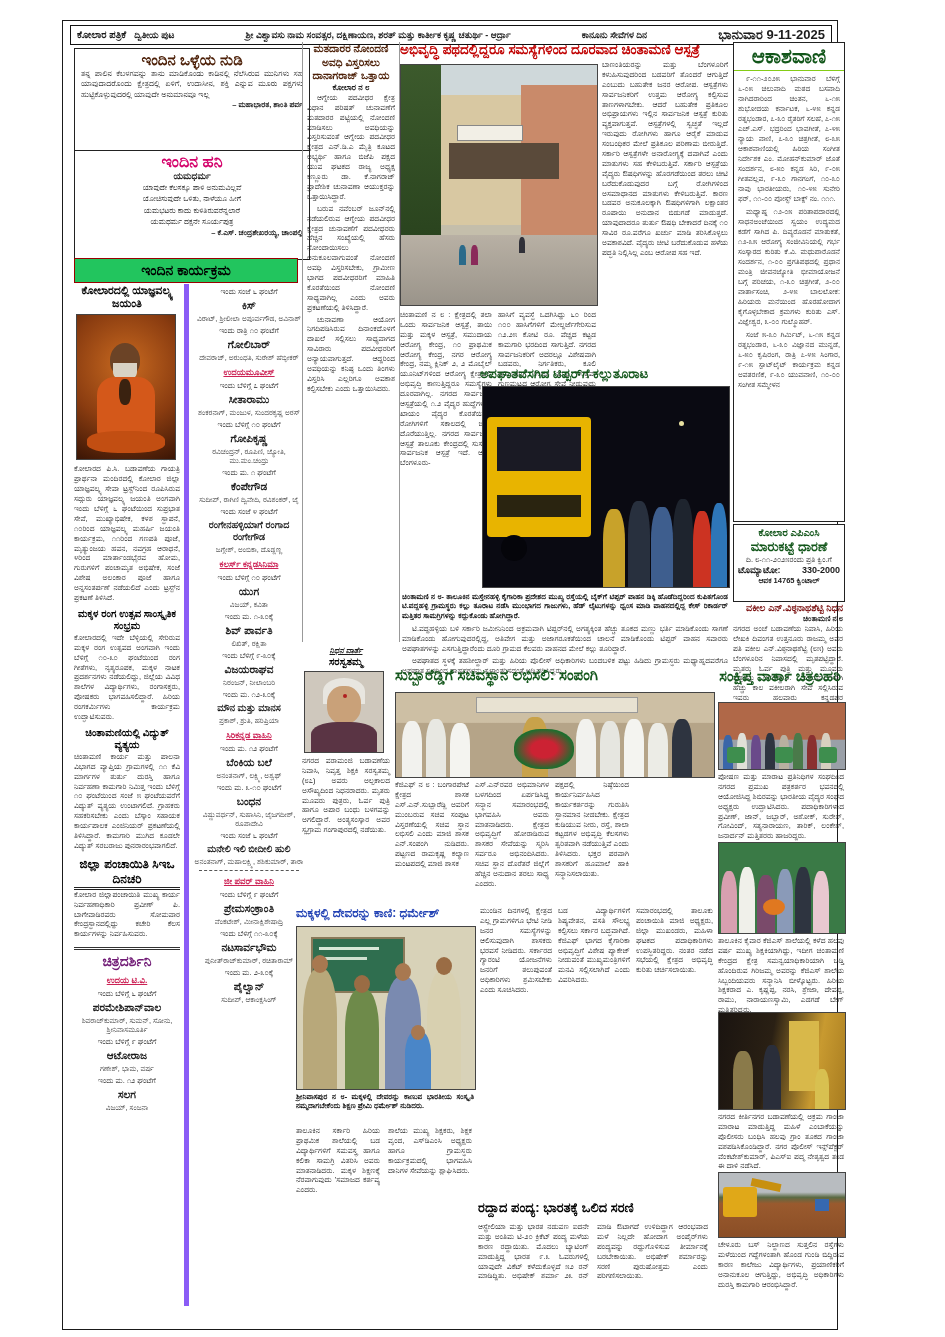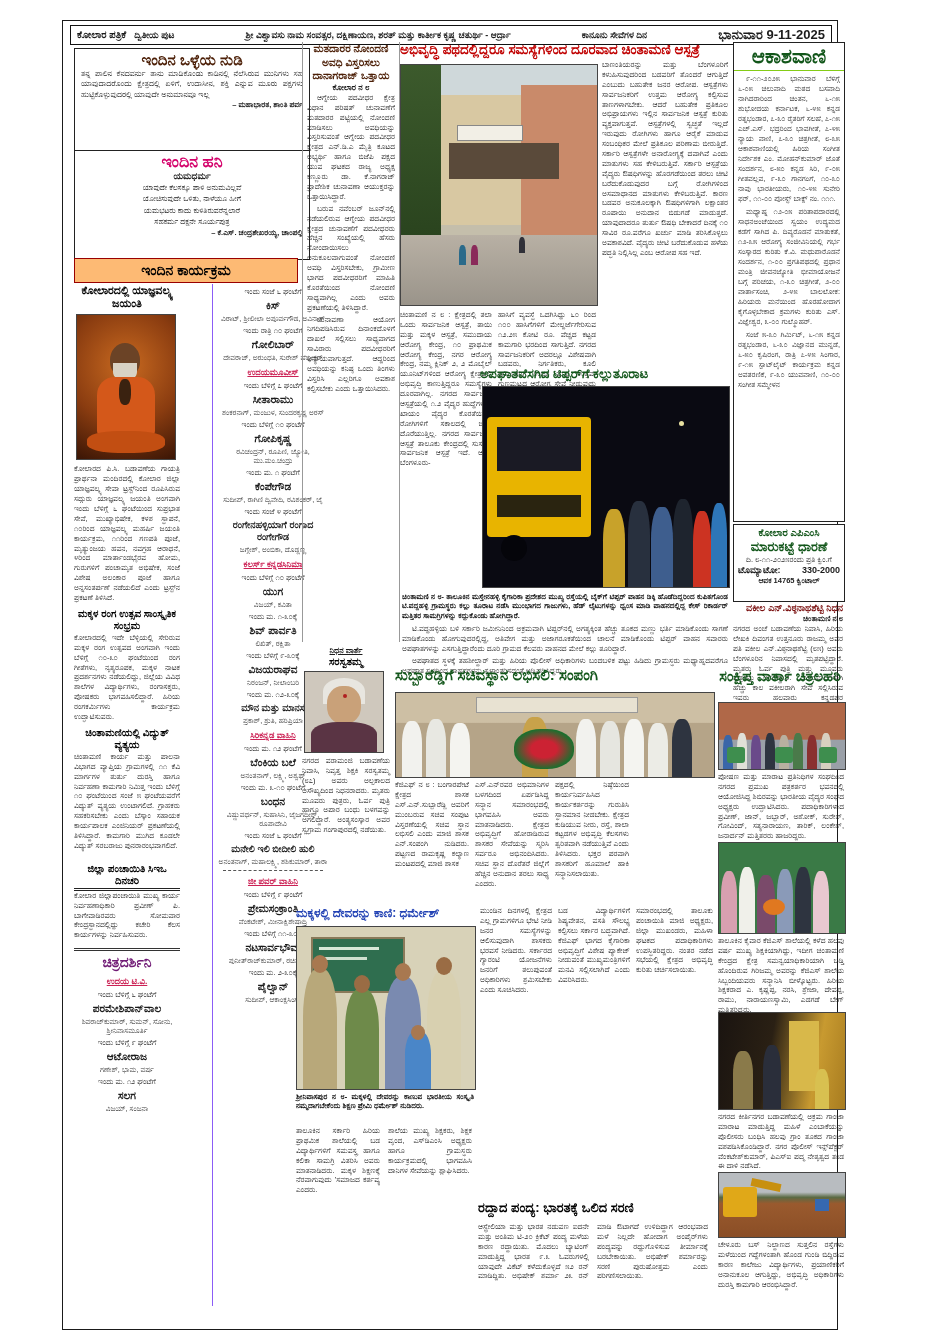--- a/index.html
+++ b/index.html
@@ -16,22 +16,22 @@
   .bodytxt .para{margin:0 0 2px 0;text-indent:10px;}
   .cap{font-size:7.3px;line-height:1.3;text-align:justify;color:#101010;font-weight:bold;}
   .h-red{color:#c00000;font-weight:bold;}
   .h-green{color:#12561a;font-weight:bold;}
   .h-maroon{color:#4d2008;font-weight:bold;}
   .h-blue{color:#2242b4;font-weight:bold;}
   .h-pink{color:#d4006a;font-weight:bold;}
   .h-black{color:#000;font-weight:bold;}
   .center{text-align:center;}
   .attrib{font-size:7.5px;font-weight:bold;text-align:right;}
-  .vrule{border-left:1px solid #8b5cf6;margin-left:28px;}
-  .ybanner{background:#fdba74;border:1px solid #900;display:flex;align-items:center;justify-content:center;}
+  .vrule{border-left:5px solid #8b5cf6;}
+  .ybanner{background:#22c55e;border:1px solid #900;display:flex;align-items:center;justify-content:center;}
   .listcol .li-time{font-size:7.5px;text-align:center;margin-top:3px;}
   .listcol .li-title{font-size:10.5px;font-weight:bold;text-align:center;margin:2px 0;}
   .listcol .li-title2{font-size:9.5px;font-weight:bold;text-align:center;margin:2px 0;}
   .listcol .li-cast{font-size:7.3px;text-align:center;color:#333;}
   .listcol .li-channel{font-size:8.5px;font-weight:bold;text-align:center;color:#cc2255;
      text-decoration:underline;margin:5px 0 2px 0;}
   .listcol .li-sep{border-top:1px dashed #555;margin:4px 6px;}
   .vline{font-size:7.6px;text-align:center;line-height:1.5;}
   .photo{position:absolute;overflow:hidden;border:1px solid #444;}
   .ph{position:absolute;}
@@ -55,32 +55,32 @@
     <span class="sp"></span>
     <span>ಶ್ರೀ ವಿಶ್ವಾವಸು ನಾಮ ಸಂವತ್ಸರ, ದಕ್ಷಿಣಾಯಣ, ಶರತ್ ಮತ್ತು ಕಾರ್ತೀಕ ಕೃಷ್ಣ ಚತುರ್ಥಿ - ಆರ್ದ್ರಾ</span>
     <span class="sp"></span>
     <span>ಕಾನೂನು ಸೇವೆಗಳ ದಿನ</span>
     <span class="sp"></span>
     <span class="mast-date">ಭಾನುವಾರ 9-11-2025</span>
   </div>
 
   <div class="abs boxed" style="left:74px;top:48px;width:222px;height:100px;padding:2px 6px;">
     <div class="h-maroon center" style="font-size:15px;">ಇಂದಿನ ಒಳ್ಳೆಯ ನುಡಿ</div>
-    <div class="bodytxt" style="font-size:7.8px;">ತನ್ನ ಪಾಲಿನ ಕೆನದವರ್ನು ತಾನು ಮಾಡಿಕೊಂಡು ಕಾಡಿನಲ್ಲಿ ನೆಲೆಸಿರುವ ಮುನಿಗಳು ಸಹ ಯಾವುದಾದರೊಂದು ಕ್ಷೇತ್ರದಲ್ಲಿ ಏಳಿಗೆ, ಉದಾಸೀನ, ಶಕ್ತಿ ಎನ್ನುವ ಮೂರು ಪಕ್ಷಗಳು ಹುಟ್ಟಿಕೊಳ್ಳುವುದರಲ್ಲಿ ಯಾವುದೇ ಅನುಮಾನವೂ ಇಲ್ಲ</div>
+    <div class="bodytxt" style="font-size:7.8px;">ತನ್ನ ಪಾಲಿನ ಕೆಬಳಗವನ್ನು ತಾನು ಮಾಡಿಕೊಂಡು ಕಾಡಿನಲ್ಲಿ ನೆಲೆಸಿರುವ ಮುನಿಗಳು ಸಹ ಯಾವುದಾದರೊಂದು ಕ್ಷೇತ್ರದಲ್ಲಿ ಏಳಿಗೆ, ಉದಾಸೀನ, ಶಕ್ತಿ ಎನ್ನುವ ಮೂರು ಪಕ್ಷಗಳು ಹುಟ್ಟಿಕೊಳ್ಳುವುದರಲ್ಲಿ ಯಾವುದೇ ಅನುಮಾನವೂ ಇಲ್ಲ</div>
     <div class="attrib">– ಮಹಾಭಾರತ, ಶಾಂತಿ ಪರ್ವ</div>
   </div>
 
   <div class="abs boxed" style="left:74px;top:150px;width:222px;height:104px;padding:2px 6px;">
     <div class="h-pink center" style="font-size:16px;">ಇಂದಿನ ಹನಿ</div>
     <div class="center" style="font-size:9px;font-weight:bold;">ಯಮಧರ್ಮ</div>
     <div>
         <div class="vline">ಯಾವುದೇ ಕೆಲಸಕ್ಕೂ ಪಾಳಿ ಅನುಮವಿಲ್ಲವೆ</div>
         <div class="vline">ಯೋಚಿಸುವುದೇ ಒಳಿತು, ನಾಳೆಯೂ ಹೀಗೆ</div>
         <div class="vline">ಯಮಭಟರು ಕಾದು ಕುಳಿತಿರುವರೆನ್ನಲಾರೆ</div>
-        <div class="vline">ಸಹಕರ್ಮ ದಕ್ಷನೇ ಸೂರ್ಯಪುತ್ರ</div>
+        <div class="vline">ಯಮಧರ್ಮ ದಕ್ಷನೇ ಸೂರ್ಯಪುತ್ರ</div>
       </div>
     <div class="attrib">– ಕೆ.ಎಸ್. ಚಂದ್ರಶೇಖರಯ್ಯ, ಚಾಂಪಲ್ಲಿ</div>
   </div>
 
   <div class="abs ybanner" style="left:74px;top:258px;width:222px;height:23px;">
     <span class="h-black" style="font-size:14px;">ಇಂದಿನ ಕಾರ್ಯಕ್ರಮ</span>
   </div>
 
   <div class="abs" style="left:74px;top:284px;width:106px;height:1022px;">
     <div class="h-black center" style="font-size:11px;line-height:1.2;">ಕೋಲಾರದಲ್ಲಿ ಯಾಜ್ಞವಲ್ಕ್ಯ ಜಯಂತಿ</div>
@@ -89,21 +89,21 @@
       <div class="ph" style="left:36px;top:48px;width:24px;height:18px;border-radius:0 0 50% 50%;background:#d8d2c4;"></div>
       <div class="ph" style="left:20px;top:62px;width:58px;height:60px;border-radius:30% 30% 10% 10%;background:#d4581a;"></div>
       <div class="ph" style="left:10px;top:116px;width:78px;height:22px;border-radius:40%;background:#c24e12;"></div>
       <div class="ph" style="left:42px;top:64px;width:12px;height:26px;background:#3a2210;border-radius:40%;"></div>
     </div>
     <div class="bodytxt" style="margin-top:8px;">ಕೋಲಾರದ ಪಿ.ಸಿ. ಬಡಾವಣೆಯ ಗಾಯತ್ರಿ ಪ್ರಾರ್ಥನಾ ಮಂದಿರದಲ್ಲಿ ಕೋಲಾರ ಜಿಲ್ಲಾ ಯಾಜ್ಞವಲ್ಕ್ಯ ಸೇವಾ ಟ್ರಸ್ಟ್‌ನಿಂದ ರೂಪಿಸಿರುವ ಸದ್ಗುರು ಯಾಜ್ಞವಲ್ಕ್ಯ ಜಯಂತಿ ಅಂಗವಾಗಿ ಇಂದು ಬೆಳಿಗ್ಗೆ ೬ ಘಂಟೆಯಿಂದ ಸುಪ್ರಭಾತ ಸೇವೆ, ಮುಖ್ಯಾಭಿಷೇಕ, ಕಳಶ ಸ್ಥಾಪನೆ, ೧೦ರಿಂದ ಯಾಜ್ಞವಲ್ಕ್ಯ ಮಹರ್ಷಿ ಜಯಂತಿ ಕಾರ್ಯಕ್ರಮ, ೧೧ರಿಂದ ಗಣಪತಿ ಪೂಜೆ, ಮೃತ್ಯುಂಜಯ ಹವನ, ನವಗ್ರಹ ಆರಾಧನೆ, ೪ರಿಂದ ಮಾರ್ತಾಂಡಭೈರವ ಹೋಮ, ಗುರುಗಳಿಗೆ ಪಂಚಾಮೃತ ಅಭಿಷೇಕ, ಸಂಜೆ ವಿಶೇಷ ಅಲಂಕಾರ ಪೂಜೆ ಹಾಗೂ ಅನ್ನಸಂತರ್ಪಣೆ ನಡೆಯಲಿದೆ ಎಂದು ಟ್ರಸ್ಟ್‌ನ ಪ್ರಕಟಣೆ ತಿಳಿಸಿದೆ.</div>
     <div class="h-black center" style="font-size:10px;margin-top:5px;line-height:1.25;">ಮಕ್ಕಳ ರಂಗ ಉತ್ಸವ ಸಾಂಸ್ಕೃತಿಕ ಸಂಭ್ರಮ</div>
     <div class="bodytxt">ಕೋಲಾರದಲ್ಲಿ ಇದೇ ಬೆಳ್ಳಿಯಲ್ಲಿ ಸೇರಿರುವ ಮಕ್ಕಳ ರಂಗ ಉತ್ಸವದ ಅಂಗವಾಗಿ ಇಂದು ಬೆಳಿಗ್ಗೆ ೧೦-೩೦ ಘಂಟೆಯಿಂದ ರಂಗ ಗೀತೆಗಳು, ನೃತ್ಯರೂಪಕ, ಮಕ್ಕಳ ನಾಟಕ ಪ್ರದರ್ಶನಗಳು ನಡೆಯಲಿದ್ದು, ಜಿಲ್ಲೆಯ ವಿವಿಧ ಶಾಲೆಗಳ ವಿದ್ಯಾರ್ಥಿಗಳು, ರಂಗಾಸಕ್ತರು, ಪೋಷಕರು ಭಾಗವಹಿಸಲಿದ್ದಾರೆ. ಹಿರಿಯ ರಂಗಕರ್ಮಿಗಳು ಕಾರ್ಯಕ್ರಮ ಉದ್ಘಾಟಿಸುವರು.</div>
     <div class="h-black center" style="font-size:10px;margin-top:5px;line-height:1.25;">ಚಿಂತಾಮಣಿಯಲ್ಲಿ ವಿದ್ಯುತ್ ವ್ಯತ್ಯಯ</div>
     <div class="bodytxt">ಚಿಂತಾಮಣಿ ಕಾರ್ಯ ಮತ್ತು ಪಾಲನಾ ವಿಭಾಗದ ವ್ಯಾಪ್ತಿಯ ಗ್ರಾಮಗಳಲ್ಲಿ ೧೧ ಕೆವಿ ಮಾರ್ಗಗಳ ತುರ್ತು ದುರಸ್ತಿ ಹಾಗೂ ನಿರ್ವಹಣಾ ಕಾಮಗಾರಿ ನಿಮಿತ್ತ ಇಂದು ಬೆಳಿಗ್ಗೆ ೧೦ ಘಂಟೆಯಿಂದ ಸಂಜೆ ೫ ಘಂಟೆಯವರೆಗೆ ವಿದ್ಯುತ್ ವ್ಯತ್ಯಯ ಉಂಟಾಗಲಿದೆ. ಗ್ರಾಹಕರು ಸಹಕರಿಸಬೇಕು ಎಂದು ಬೆಸ್ಕಾಂ ಸಹಾಯಕ ಕಾರ್ಯಪಾಲಕ ಎಂಜಿನಿಯರ್ ಪ್ರಕಟಣೆಯಲ್ಲಿ ತಿಳಿಸಿದ್ದಾರೆ. ಕಾಮಗಾರಿ ಮುಗಿದ ಕೂಡಲೇ ವಿದ್ಯುತ್ ಸರಬರಾಜು ಪುನರಾರಂಭವಾಗಲಿದೆ.</div>
-    <div class="h-black center uline2" style="font-size:10px;margin-top:12px;line-height:1.25;">ಜಿಲ್ಲಾ ಪಂಚಾಯಿತಿ ಸಿಇಒ ದಿನಚರಿ</div>
+    <div class="h-black center uline2" style="font-size:12px;margin-top:6px;line-height:1.25;">ಜಿಲ್ಲಾ ಪಂಚಾಯಿತಿ ಸಿಇಒ ದಿನಚರಿ</div>
     <div class="bodytxt">ಕೋಲಾರ ಜಿಲ್ಲಾಪಂಚಾಯಿತಿ ಮುಖ್ಯ ಕಾರ್ಯ ನಿರ್ವಹಣಾಧಿಕಾರಿ ಪ್ರವೀಣ್ ಪಿ. ಬಾಗೇವಾಡಿರವರು ಸೋಮವಾರ ಕೇಂದ್ರಸ್ಥಾನದಲ್ಲಿದ್ದು ಕಚೇರಿ ಕೆಲಸ ಕಾರ್ಯಗಳನ್ನು ನಿರ್ವಹಿಸುವರು.</div>
     <div class="center" style="font-size:14px;font-weight:bold;color:#701a75;margin-top:8px;border-top:3px double #333;padding-top:3px;">ಚಿತ್ರದರ್ಶಿನಿ</div>
     <div class="listcol">
         <div class="li-channel">ಉದಯ ಟಿ.ವಿ.</div>
         <div class="li-time">ಇಂದು ಬೆಳಿಗ್ಗೆ ೬ ಘಂಟೆಗೆ</div>
         <div class="li-title">ಪರಮೇಶಿಪಾನ್‌ವಾಲ</div>
         <div class="li-cast">ಶಿವರಾಜ್‌ಕುಮಾರ್, ಸುಮನ್, ಸೋನು, ಶ್ರೀನಿವಾಸಮೂರ್ತಿ</div>
         <div class="li-time">ಇಂದು ಬೆಳಿಗ್ಗೆ ೯ ಘಂಟೆಗೆ</div>
         <div class="li-title">ಆಟೋರಾಜ</div>
         <div class="li-cast">ಗಣೇಶ್, ಭಾಮ, ವರ್ಷ</div>
@@ -214,21 +214,21 @@
   </div>
   <div class="abs cap" style="left:402px;top:592px;width:326px;">
     <span>ಚಿಂತಾಮಣಿ ನ ೮- ತಾಲೂಕಿನ ಮಸ್ತೇನಹಳ್ಳಿ ಕೈಗಾರಿಕಾ ಪ್ರದೇಶದ ಮುಖ್ಯ ರಸ್ತೆಯಲ್ಲಿ ಬೈಕ್‌ಗೆ ಟಿಪ್ಪರ್ ವಾಹನ ಡಿಕ್ಕಿ ಹೊಡೆದಿದ್ದರಿಂದ ಕುಪಿತಗೊಂಡ ಟಿ.ವದ್ದಹಳ್ಳಿ ಗ್ರಾಮಸ್ಥರು ಕಲ್ಲು ತೂರಾಟ ನಡೆಸಿ ಮುಂಭಾಗದ ಗಾಜುಗಳು, ಹೆಡ್ ಲೈಟುಗಳನ್ನು ಧ್ವಂಸ ಮಾಡಿ ವಾಹನದಲ್ಲಿದ್ದ ಕೇಸ್ ರಿಕಾರ್ಡರ್ ಮತ್ತಿತರ ಸಾಮಗ್ರಿಗಳನ್ನು ಕದ್ದುಕೊಂಡು ಹೋಗಿದ್ದಾರೆ.</span>
   </div>
   <div class="abs bodytxt" style="left:402px;top:624px;width:326px;height:38px;">
       <p class="para">ಟಿ.ವದ್ದಹಳ್ಳಿಯ ಬಳಿ ಸರ್ಕಾರಿ ಜಮೀನಿನಿಂದ ಅಕ್ರಮವಾಗಿ ಟಿಪ್ಪರ್‌ನಲ್ಲಿ ಅಗತ್ಯಕ್ಕಿಂತ ಹೆಚ್ಚು ತೂಕದ ಮಣ್ಣು ಭರ್ತಿ ಮಾಡಿಕೊಂಡು ಸಾಗಣೆ ಮಾಡಿಕೊಂಡು ಹೋಗುವುದರಲ್ಲಿದ್ದ, ಅತಿವೇಗ ಮತ್ತು ಅಜಾಗರೂಕತೆಯಿಂದ ಚಾಲನೆ ಮಾಡಿಕೊಂಡು ಟಿಪ್ಪರ್ ವಾಹನ ಸವಾರರು ಅಪಘಾತಗಳನ್ನು ಎಸಗುತ್ತಿದ್ದಾರೆಂದು ದೂರಿ ಗ್ರಾಮದ ಕೆಲವರು ವಾಹನದ ಮೇಲೆ ಕಲ್ಲು ತೂರಿದ್ದಾರೆ.</p>
       <p class="para">ಅಪಘಾತದ ಸ್ಥಳಕ್ಕೆ ತಹಶೀಲ್ದಾರ್ ಮತ್ತು ಹಿರಿಯ ಪೊಲೀಸ್ ಅಧಿಕಾರಿಗಳು ಬಂದಬಳಿಕ ಪಟ್ಟು ಹಿಡಿದು ಗ್ರಾಮಸ್ಥರು ಮಧ್ಯಾಹ್ನದವರೆಗೂ ಅಪಘಾತ ಸ್ಥಳದಿಂದ ವಾಹನಗಳನ್ನು ಸ್ಥಳಾಂತರಿಸದಂತೆ ಅಡ್ಡಿಪಡಿಸಿದ್ದರು.</p>
     </div>
 
   <div class="abs" style="left:302px;top:646px;width:88px;">
-    <div class="center" style="font-size:8px;font-weight:bold;text-decoration:underline;">ನಿಧನ ವಾರ್ತೆ</div>
+    <div class="center" style="font-size:8px;font-weight:bold;text-decoration:underline;font-style:italic;">ನಿಧನ ವಾರ್ತೆ</div>
     <div class="center h-black" style="font-size:10px;">ಸರಸ್ವತಮ್ಮ</div>
     <div class="photo" style="position:relative;left:2px;top:3px;width:78px;height:80px;background:#cfc8bd;">
       <div class="ph" style="left:18px;top:6px;width:42px;height:26px;border-radius:50% 50% 0 0;background:#e8e6e0;"></div>
       <div class="ph" style="left:22px;top:14px;width:34px;height:38px;border-radius:45%;background:#c9a179;"></div>
       <div class="ph" style="left:38px;top:22px;width:4px;height:4px;border-radius:50%;background:#b02020;"></div>
       <div class="ph" style="left:6px;top:50px;width:66px;height:30px;border-radius:40% 40% 0 0;background:#5a3444;"></div>
     </div>
     <div class="bodytxt" style="margin-top:6px;">ನಗರದ ವರಾಮಂಜಿ ಬಡಾವಣೆಯ ನಿವಾಸಿ, ನಿವೃತ್ತ ಶಿಕ್ಷಕಿ ಸರಸ್ವತಮ್ಮ (೮೭) ಅವರು ಅಲ್ಪಕಾಲದ ಅಸೌಖ್ಯದಿಂದ ನಿಧನರಾದರು. ಮೃತರು ಮೂವರು ಪುತ್ರರು, ಓರ್ವ ಪುತ್ರಿ ಹಾಗೂ ಅಪಾರ ಬಂಧು ಬಳಗವನ್ನು ಅಗಲಿದ್ದಾರೆ. ಅಂತ್ಯಸಂಸ್ಕಾರ ಅವರ ಸ್ವಗ್ರಾಮ ಗಂಗಾಪುರದಲ್ಲಿ ನಡೆಯಿತು.</div>
   </div>
 

